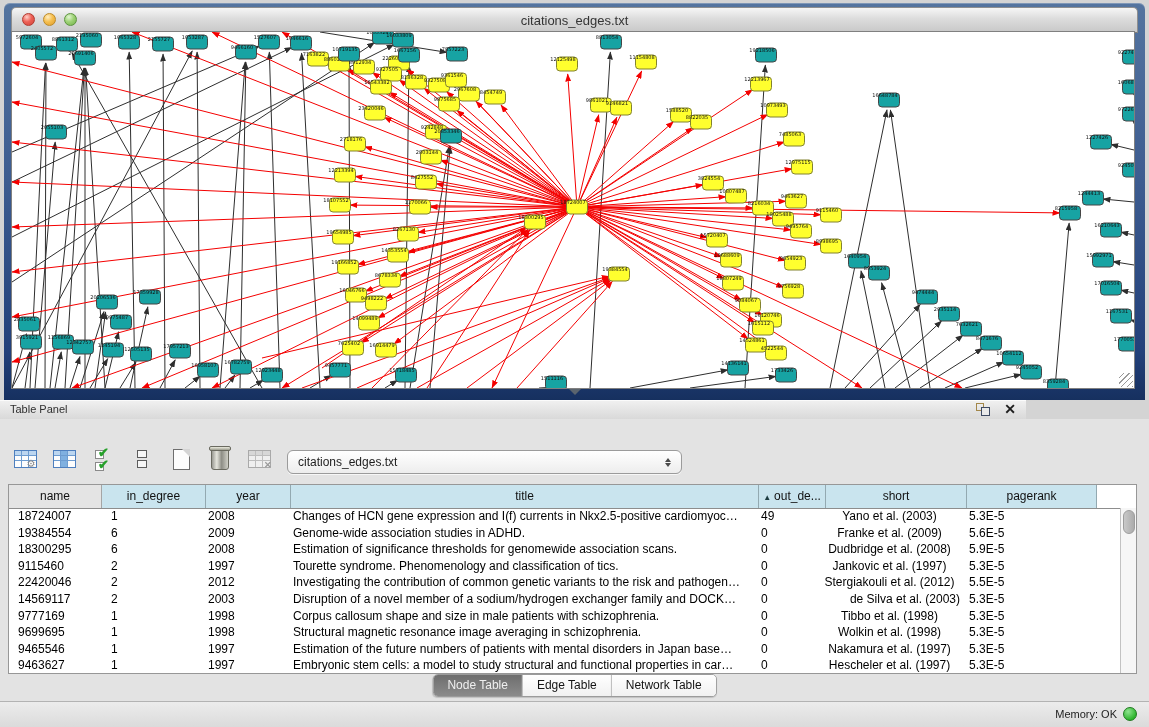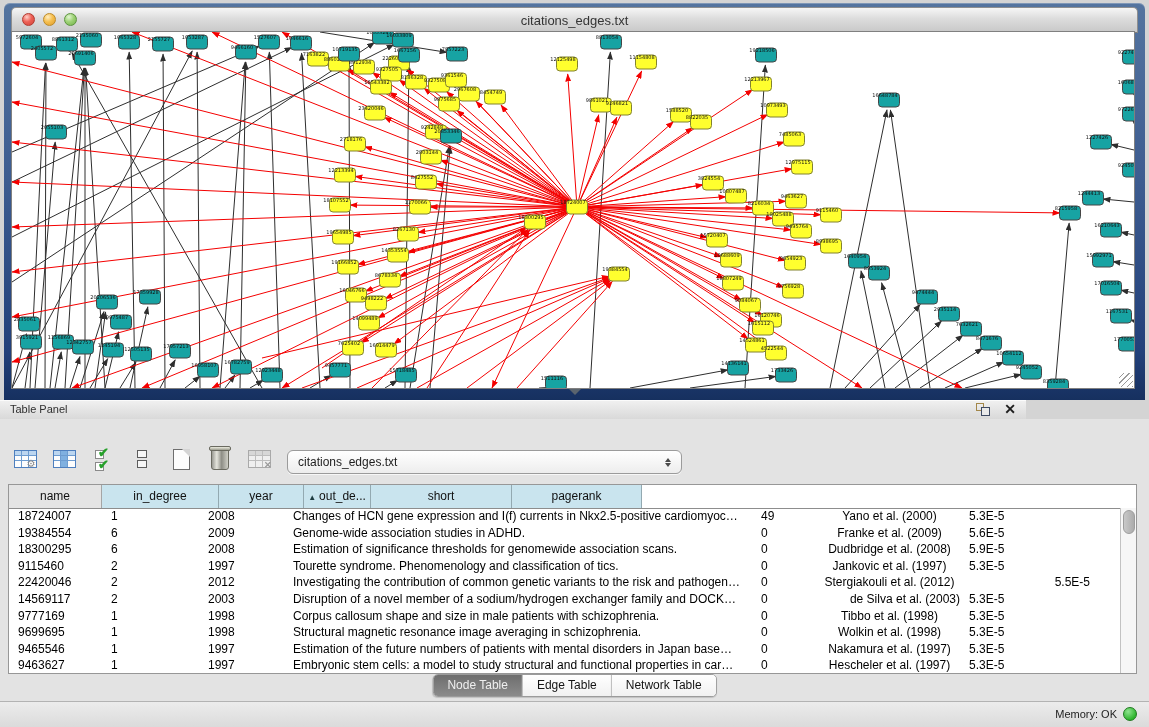--- a/index.html
+++ b/index.html
@@ -584,34 +584,35 @@
       <span class="stepper">
           <b class="up"></b>
           <b class="dn"></b>
         </span>
     </div>
   </div>
 
   <div id="data-table">
     <div id="thead-row">
         <div class="hcell gray" style="width: 93px;">name</div>
-        <div class="hcell" style="width: 117px;">in_degree</div>
+        <div class="hcell" style="width: 104px;">in_degree</div>
         <div class="hcell" style="width: 85px;">year</div>
+        <div class="hcell" style="width: 468px;">title</div>
         <div class="hcell" style="width: 67px;"><span class="sort">▲</span>out_de...</div>
         <div class="hcell" style="width: 141px;">short</div>
         <div class="hcell" style="width: 130px;">pagerank</div>
       </div>
     <div id="tbody">
         <div class="trow">
           <div class="tcell" style="width: 93px;">18724007</div>
           <div class="tcell" style="width: 97px;">1</div>
           <div class="tcell" style="width: 85px;">2008</div>
           <div class="tcell" style="width: 468px;">Changes of HCN gene expression and I(f) currents in Nkx2.5-positive cardiomyoc…</div>
           <div class="tcell" style="width: 67px;">49</div>
-          <div class="tcell center" style="width: 141px;">Yano et al. (2000)</div>
+          <div class="tcell center" style="width: 141px;">Yano et al. (2003)</div>
           <div class="tcell" style="width: 130px;">5.3E-5</div>
         </div>
         <div class="trow">
           <div class="tcell" style="width: 93px;">19384554</div>
           <div class="tcell" style="width: 97px;">6</div>
           <div class="tcell" style="width: 85px;">2009</div>
           <div class="tcell" style="width: 468px;">Genome-wide association studies in ADHD.</div>
           <div class="tcell" style="width: 67px;">0</div>
           <div class="tcell center" style="width: 141px;">Franke et al. (2009)</div>
           <div class="tcell" style="width: 130px;">5.6E-5</div>
@@ -634,21 +635,21 @@
           <div class="tcell center" style="width: 141px;">Jankovic et al. (1997)</div>
           <div class="tcell" style="width: 130px;">5.3E-5</div>
         </div>
         <div class="trow">
           <div class="tcell" style="width: 93px;">22420046</div>
           <div class="tcell" style="width: 97px;">2</div>
           <div class="tcell" style="width: 85px;">2012</div>
           <div class="tcell" style="width: 468px;">Investigating the contribution of common genetic variants to the risk and pathogen…</div>
           <div class="tcell" style="width: 67px;">0</div>
           <div class="tcell center" style="width: 141px;">Stergiakouli et al. (2012)</div>
-          <div class="tcell" style="width: 130px; text-align: right;">5.5E-5</div>
+          <div class="tcell" style="width: 130px;">5.5E-5</div>
         </div>
         <div class="trow">
           <div class="tcell" style="width: 93px;">14569117</div>
           <div class="tcell" style="width: 97px;">2</div>
           <div class="tcell" style="width: 85px;">2003</div>
           <div class="tcell" style="width: 468px;">Disruption of a novel member of a sodium/hydrogen exchanger family and DOCK…</div>
           <div class="tcell" style="width: 67px;">0</div>
           <div class="tcell center" style="width: 141px; text-align: right;">de Silva et al. (2003)</div>
           <div class="tcell" style="width: 130px;">5.3E-5</div>
         </div>

